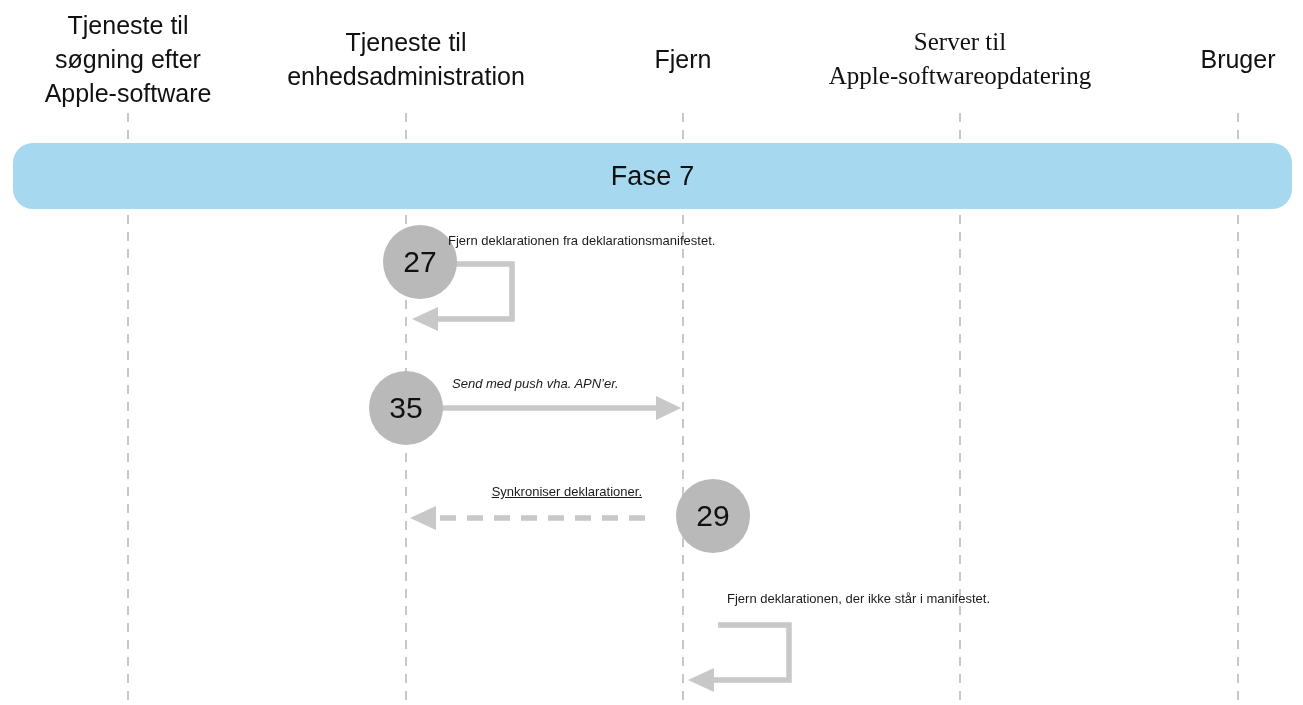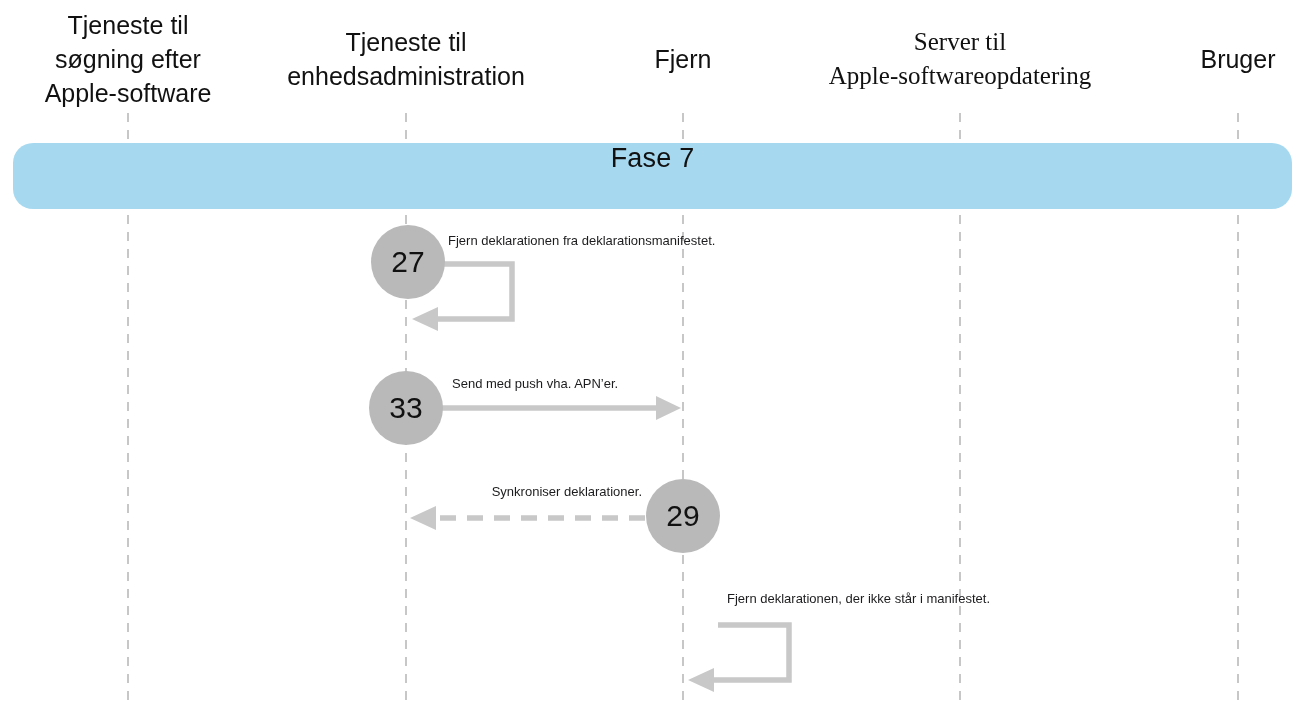--- a/index.html
+++ b/index.html
@@ -26,21 +26,21 @@
   .phase-banner {
     position: absolute;
     left: 13px;
     top: 143px;
     width: 1279px;
     height: 66px;
     background: #a6d9f0;
     border-radius: 20px;
     z-index: 1;
     display: flex;
-    align-items: flex-start;
+    align-items: center;
     justify-content: center;
   }
   .phase-banner span {
     font-size: 27px;
     color: #111111;
     letter-spacing: 0.2px;
   }
   .lane-header {
     position: absolute;
     width: 320px;
@@ -69,20 +69,21 @@
   }
   .step-label {
     position: absolute;
     font-size: 13px;
     color: #1c1c1e;
     white-space: nowrap;
     z-index: 3;
   }
   .step-label.align-right {
     text-align: right;
+    text-decoration: underline;
   }
 </style>
 </head>
 <body>
 
 <div class="canvas">
 
   <svg class="layer layer-lanes" viewBox="0 0 1303 705">
     <line x1="128" y1="113" x2="128" y2="705" stroke="#b5b5b5" stroke-width="1.5" stroke-dasharray="9 8"></line>
     <line x1="406" y1="113" x2="406" y2="705" stroke="#b5b5b5" stroke-width="1.5" stroke-dasharray="9 8"></line>
@@ -113,28 +114,28 @@
     <line x1="441" y1="408" x2="658" y2="408" stroke="#c8c8c8" stroke-width="5.5"></line>
     <polygon points="656,396 656,420 681,408" fill="#c8c8c8"></polygon>
 
     <line x1="645" y1="518" x2="434" y2="518" stroke="#c8c8c8" stroke-width="5.5" stroke-dasharray="16 11"></line>
     <polygon points="436,506 436,530 410,518" fill="#c8c8c8"></polygon>
 
     <polyline points="718,625 789,625 789,680 714,680" fill="none" stroke="#c8c8c8" stroke-width="5.5"></polyline>
     <polygon points="714,668 714,692 688,680" fill="#c8c8c8"></polygon>
   </svg>
 
-  <div class="step-circle" style="left:371px; top:225px;">
+  <div class="step-circle" style="left:383px; top:225px;">
     <span>27</span>
   </div>
   <div class="step-circle" style="left:369px; top:371px;">
-    <span>33</span>
+    <span>35</span>
   </div>
-  <div class="step-circle" style="left:646px; top:479px;">
+  <div class="step-circle" style="left:676px; top:479px;">
     <span>29</span>
   </div>
 
   <div class="step-label" style="left:448px; top:233px;">Fjern deklarationen fra deklarationsmanifestet.</div>
-  <div class="step-label" style="left:452px; top:376px;">Send med push vha. APN’er.</div>
+  <div class="step-label" style="left:452px; top:376px;font-style:italic;">Send med push vha. APN’er.</div>
   <div class="step-label align-right" style="right:661px; top:484px;">Synkroniser deklarationer.</div>
   <div class="step-label" style="left:727px; top:591px;">Fjern deklarationen, der ikke står i manifestet.</div>
 
 </div>
 
 </body></html>

